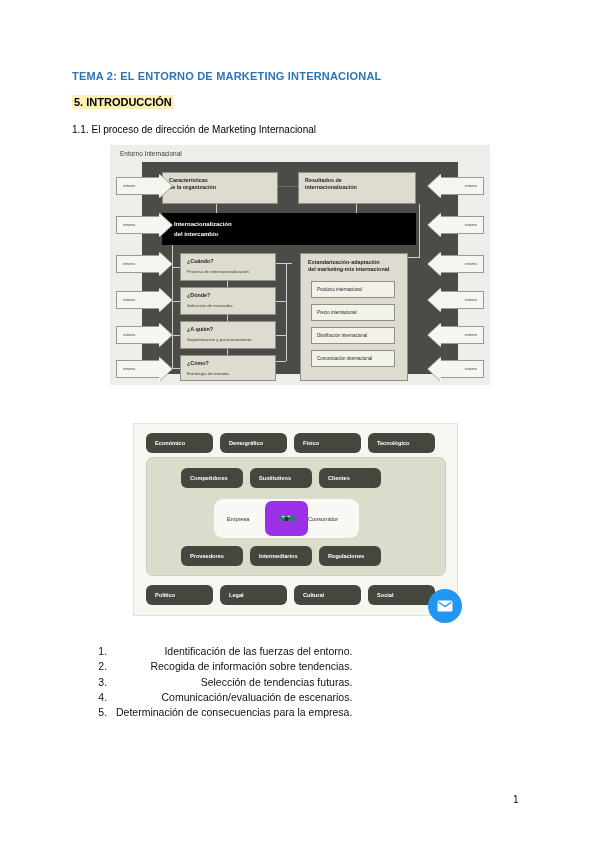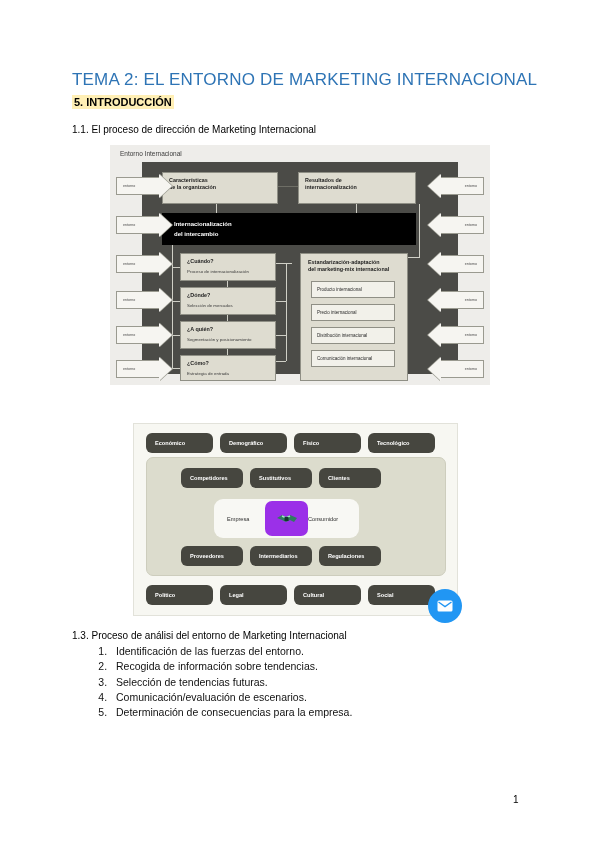--- a/index.html
+++ b/index.html
@@ -12,21 +12,21 @@
     overflow:hidden;
   }
   .page{
     position:absolute;inset:0;
     padding:0;
   }
 
   
   .h-title{
     position:absolute;left:72px;top:70px;
-    font-size:17px;font-weight:normal;
+    font-size:11px;font-weight:bold;
     color:#2e74b5;letter-spacing:.2px;
     white-space:nowrap;
   }
   .h-section{
     position:absolute;left:72px;top:95px;
     font-size:11px;font-weight:bold;color:#000;
     background:#ffefb5;
     padding:1px 2px;
     white-space:nowrap;
   }
@@ -38,20 +38,21 @@
   #sub11{top:124px;}
   #sub12{top:411px;}
   #sub13{top:630px;}
 
   
   .olist{
     position:absolute;left:75px;top:644px;
     margin:0;padding:0 0 0 35px;
     font-size:10.5px;line-height:15.3px;
     color:#111;
+    text-align:right;
   }
   .olist li{padding-left:6px;}
 
   
   .pageno{
     position:absolute;left:513px;top:794px;
     font-size:10px;color:#000;
   }
 
   
@@ -436,21 +437,20 @@
     </div>
 
     <div class="mailbtn">
       <svg width="16" height="12" viewBox="0 0 16 12" aria-hidden="true">
         <rect x="0.5" y="0.5" width="15" height="11" rx="1.5" fill="#ffffff"></rect>
         <path d="M1.5 2 L8 6.6 L14.5 2" stroke="#2196f3" stroke-width="1.3" fill="none"></path>
       </svg>
     </div>
   </div>
 
-  <div class="h-sub" id="sub13">1.3. Proceso de análisi del entorno de Marketing Internacional</div>
 
   <ol class="olist">
     <li>Identificación de las fuerzas del entorno.</li>
     <li>Recogida de información sobre tendencias.</li>
     <li>Selección de tendencias futuras.</li>
     <li>Comunicación/evaluación de escenarios.</li>
     <li>Determinación de consecuencias para la empresa.</li>
   </ol>
 
   <div class="pageno">1</div>

